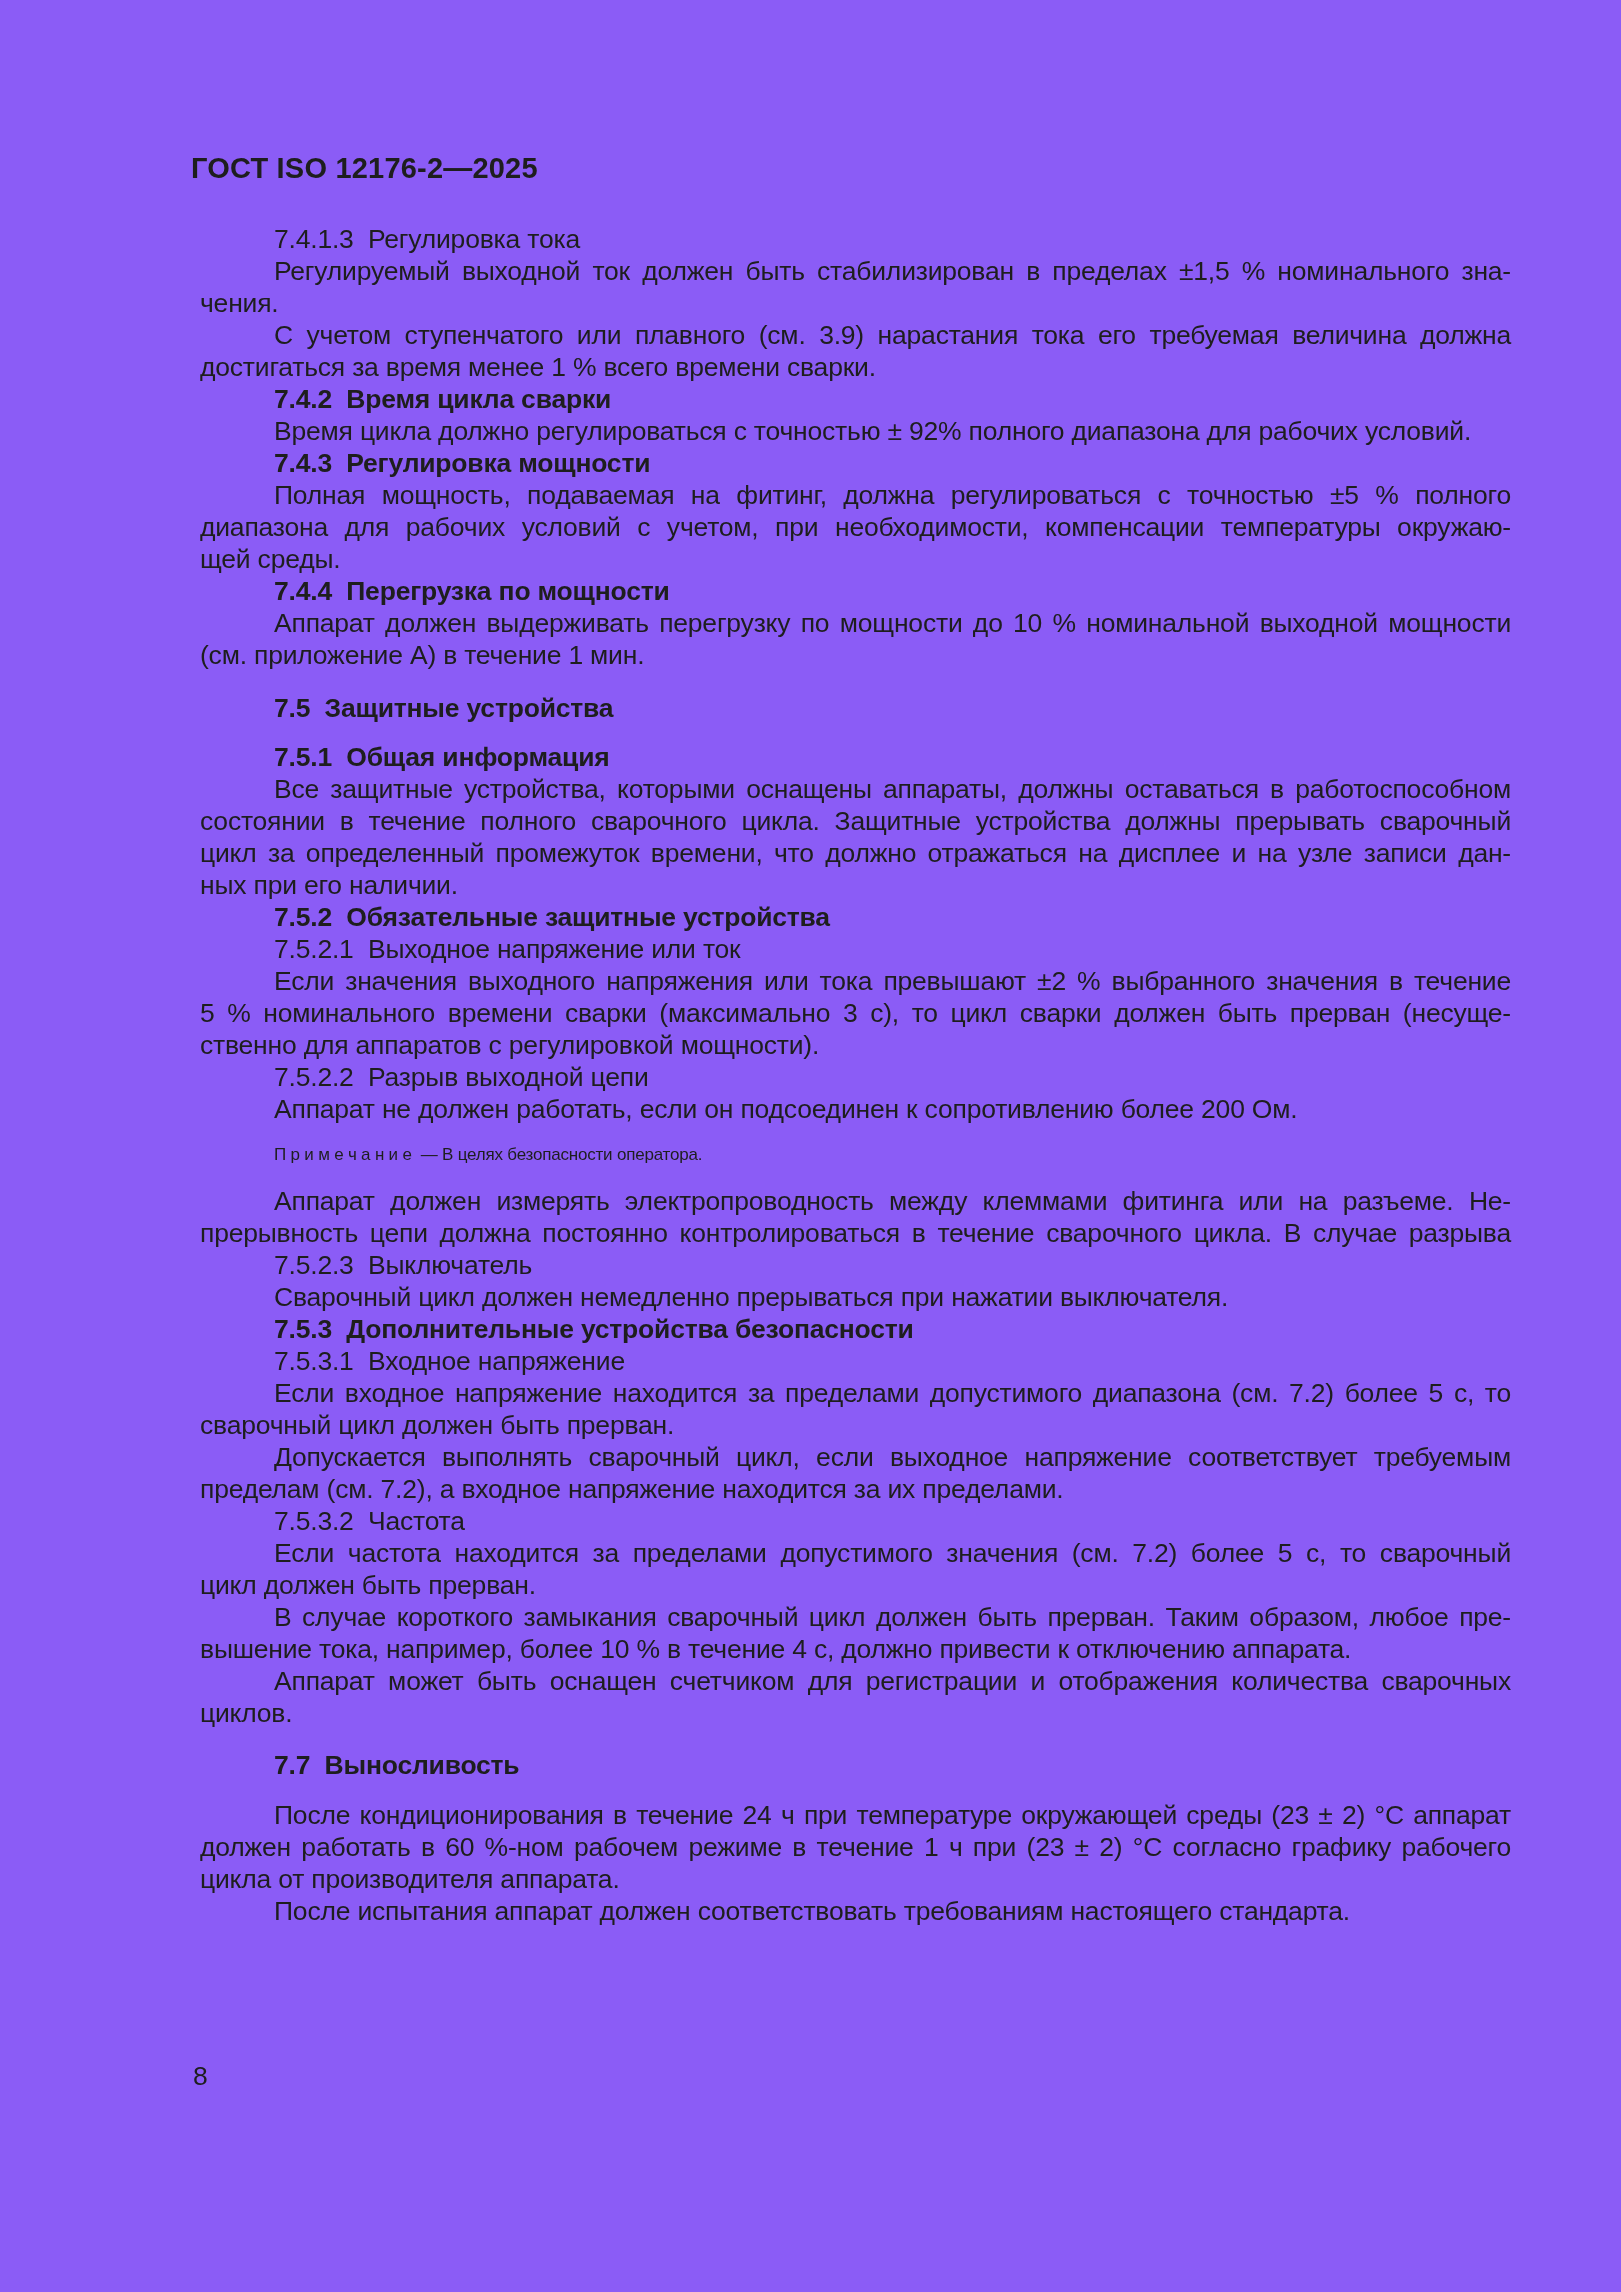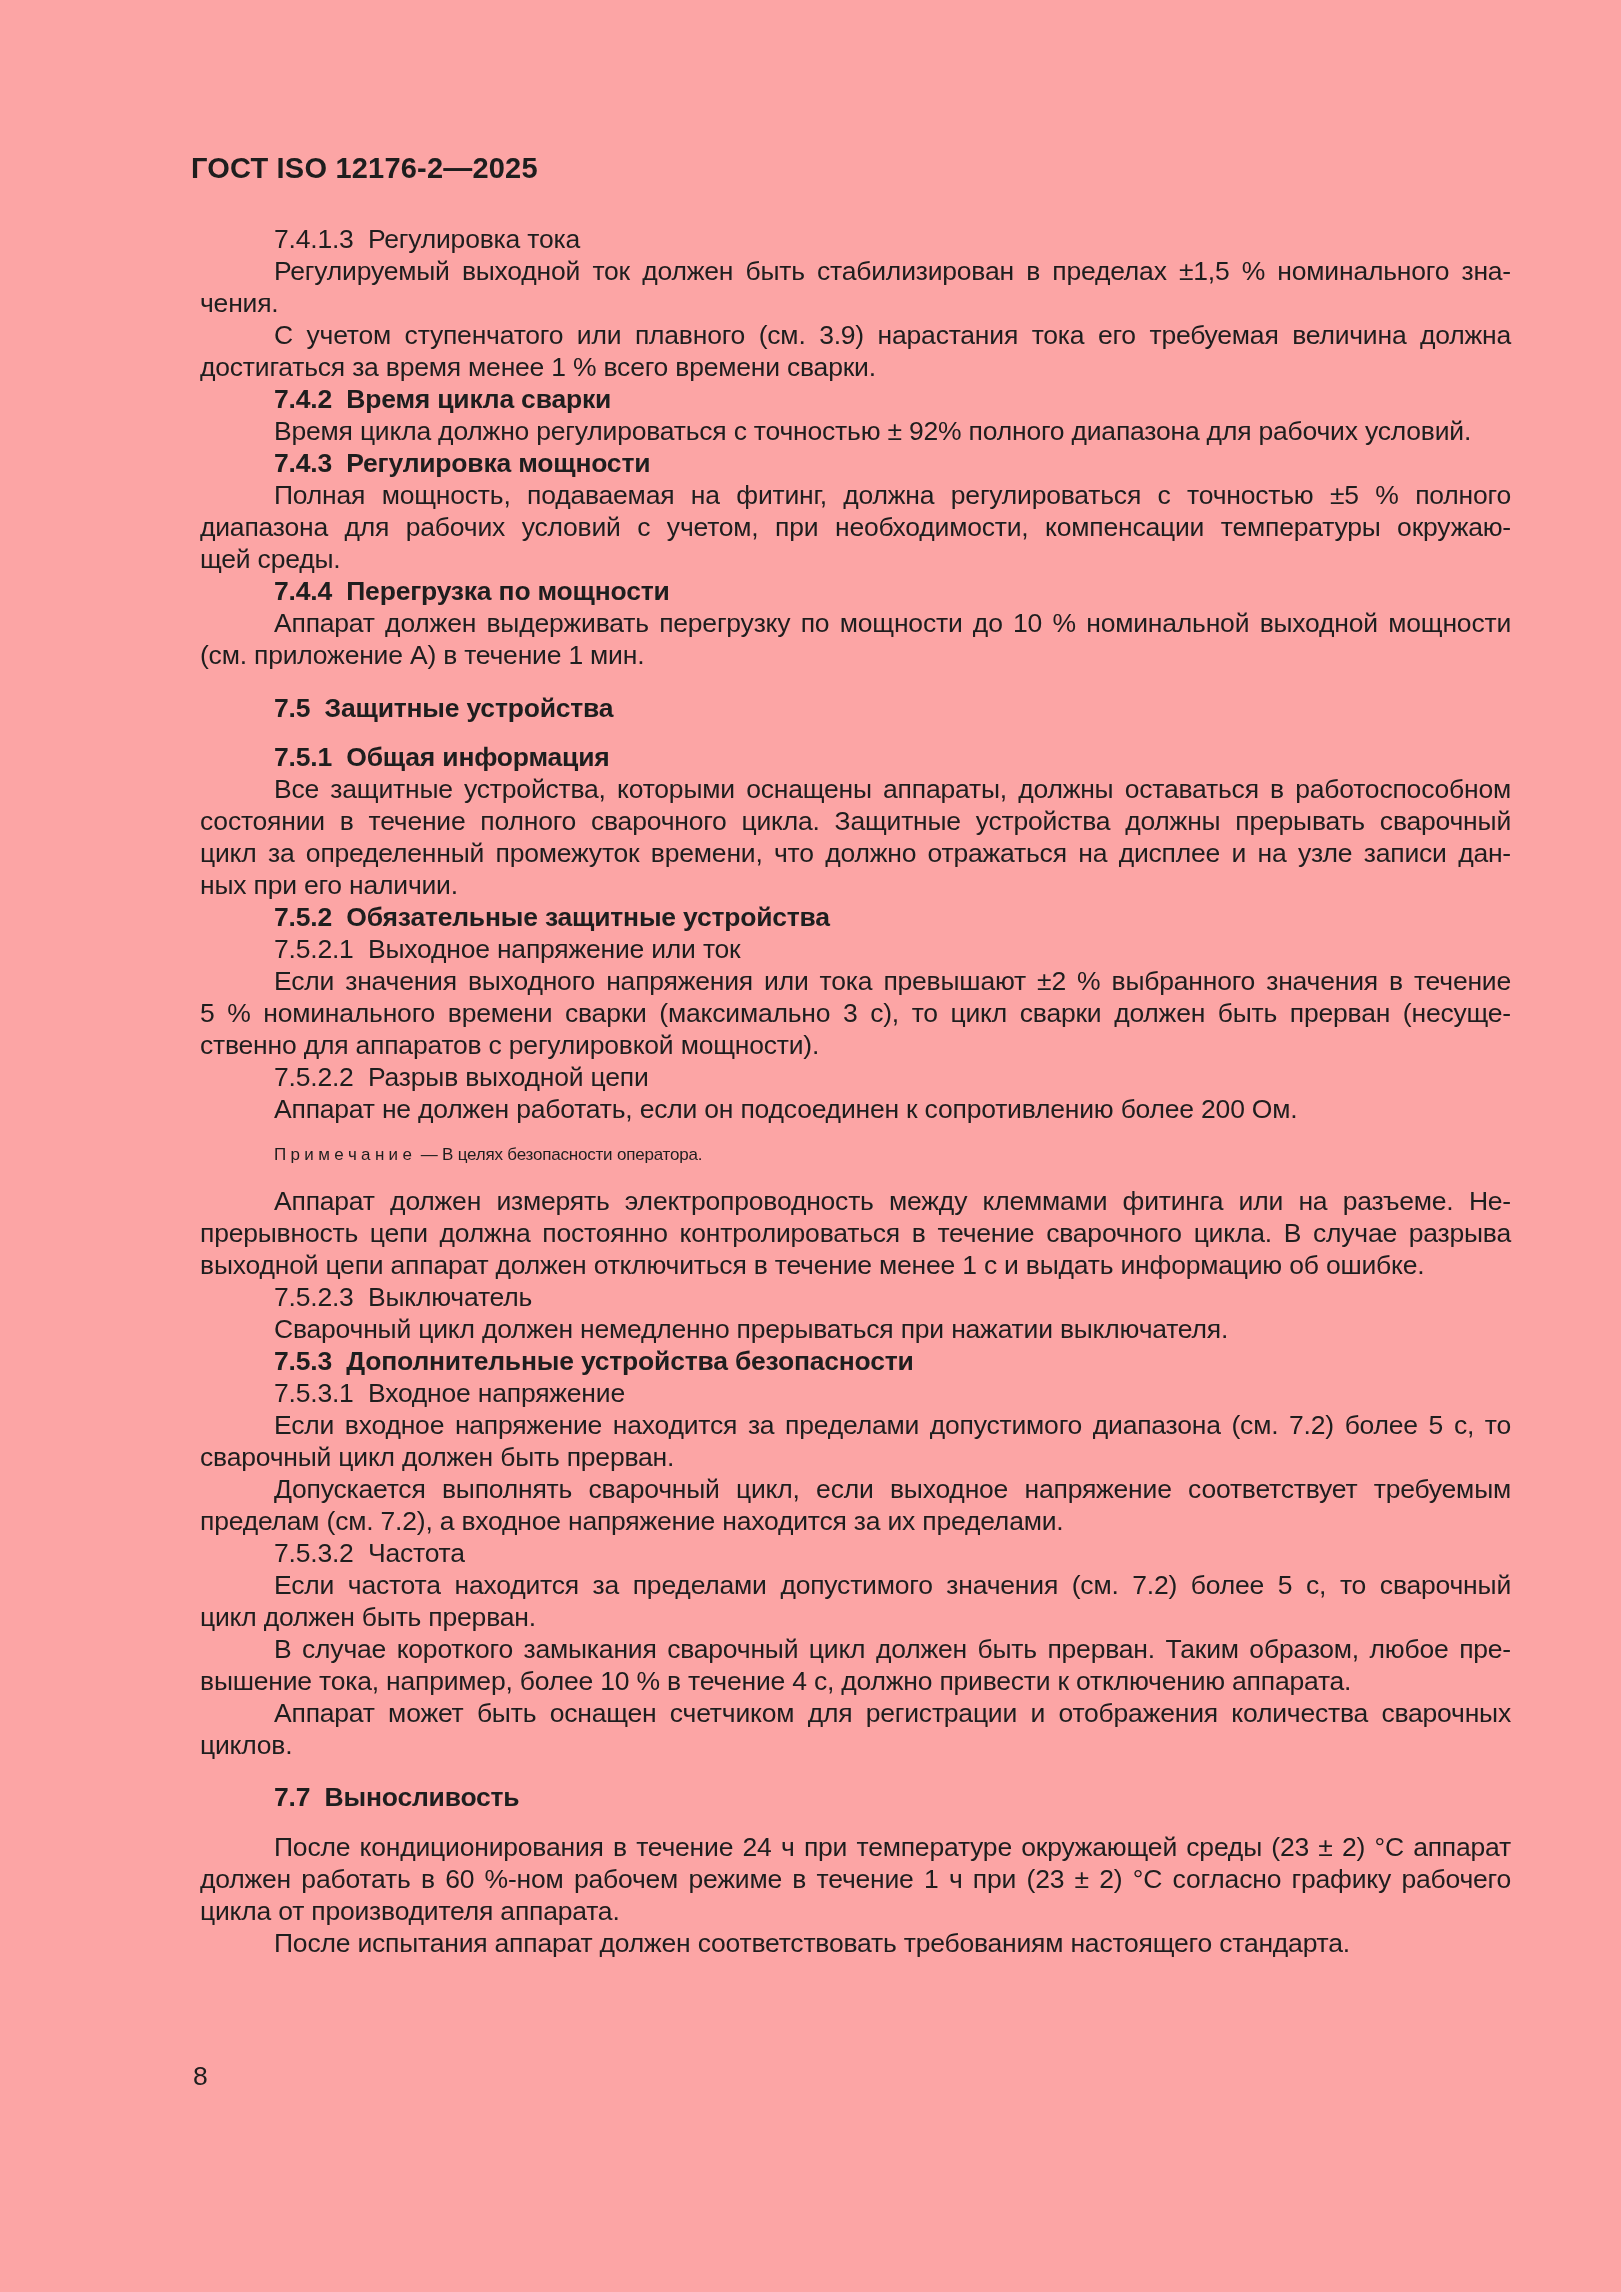--- a/index.html
+++ b/index.html
@@ -5,21 +5,21 @@
   html, body {
     margin: 0;
     padding: 0;
     background: #9a9a9a;
   }
   .page {
     position: relative;
     width: 1621px;
     height: 2293px;
     margin: 0 auto;
-    background: #fca5a5;
+    background: #8b5cf6;
     font-family: "Liberation Sans", "DejaVu Sans", sans-serif;
     color: #1e1e1e;
     overflow: hidden;
   }
   .doc-header {
     position: absolute;
     left: 191px;
     top: 152px;
     font-size: 29px;
     font-weight: bold;
@@ -101,21 +101,20 @@
       <div class="h3">7.5.2&nbsp; Обязательные защитные устройства</div>
       <div class="h4">7.5.2.1&nbsp; Выходное напряжение или ток</div>
       <div class="pline first">Если значения выходного напряжения или тока превышают ±2 % выбранного значения в течение</div>
       <div class="pline">5 % номинального времени сварки (максимально 3 с), то цикл сварки должен быть прерван (несуще-</div>
       <div class="pline last">ственно для аппаратов с регулировкой мощности).</div>
       <div class="h4">7.5.2.2&nbsp; Разрыв выходной цепи</div>
       <div class="pline first last">Аппарат не должен работать, если он подсоединен к сопротивлению более 200 Ом.</div>
       <div class="note">П р и м е ч а н и е&nbsp; — В целях безопасности оператора.</div>
       <div class="pline first">Аппарат должен измерять электропроводность между клеммами фитинга или на разъеме. Не-</div>
       <div class="pline">прерывность цепи должна постоянно контролироваться в течение сварочного цикла. В случае разрыва</div>
-      <div class="pline last">выходной цепи аппарат должен отключиться в течение менее 1 с и выдать информацию об ошибке.</div>
       <div class="h4">7.5.2.3&nbsp; Выключатель</div>
       <div class="pline first last">Сварочный цикл должен немедленно прерываться при нажатии выключателя.</div>
       <div class="h3">7.5.3&nbsp; Дополнительные устройства безопасности</div>
       <div class="h4">7.5.3.1&nbsp; Входное напряжение</div>
       <div class="pline first">Если входное напряжение находится за пределами допустимого диапазона (см. 7.2) более 5 с, то</div>
       <div class="pline last">сварочный цикл должен быть прерван.</div>
       <div class="pline first">Допускается выполнять сварочный цикл, если выходное напряжение соответствует требуемым</div>
       <div class="pline last">пределам (см. 7.2), а входное напряжение находится за их пределами.</div>
       <div class="h4">7.5.3.2&nbsp; Частота</div>
       <div class="pline first">Если частота находится за пределами допустимого значения (см. 7.2) более 5 с, то сварочный</div>

